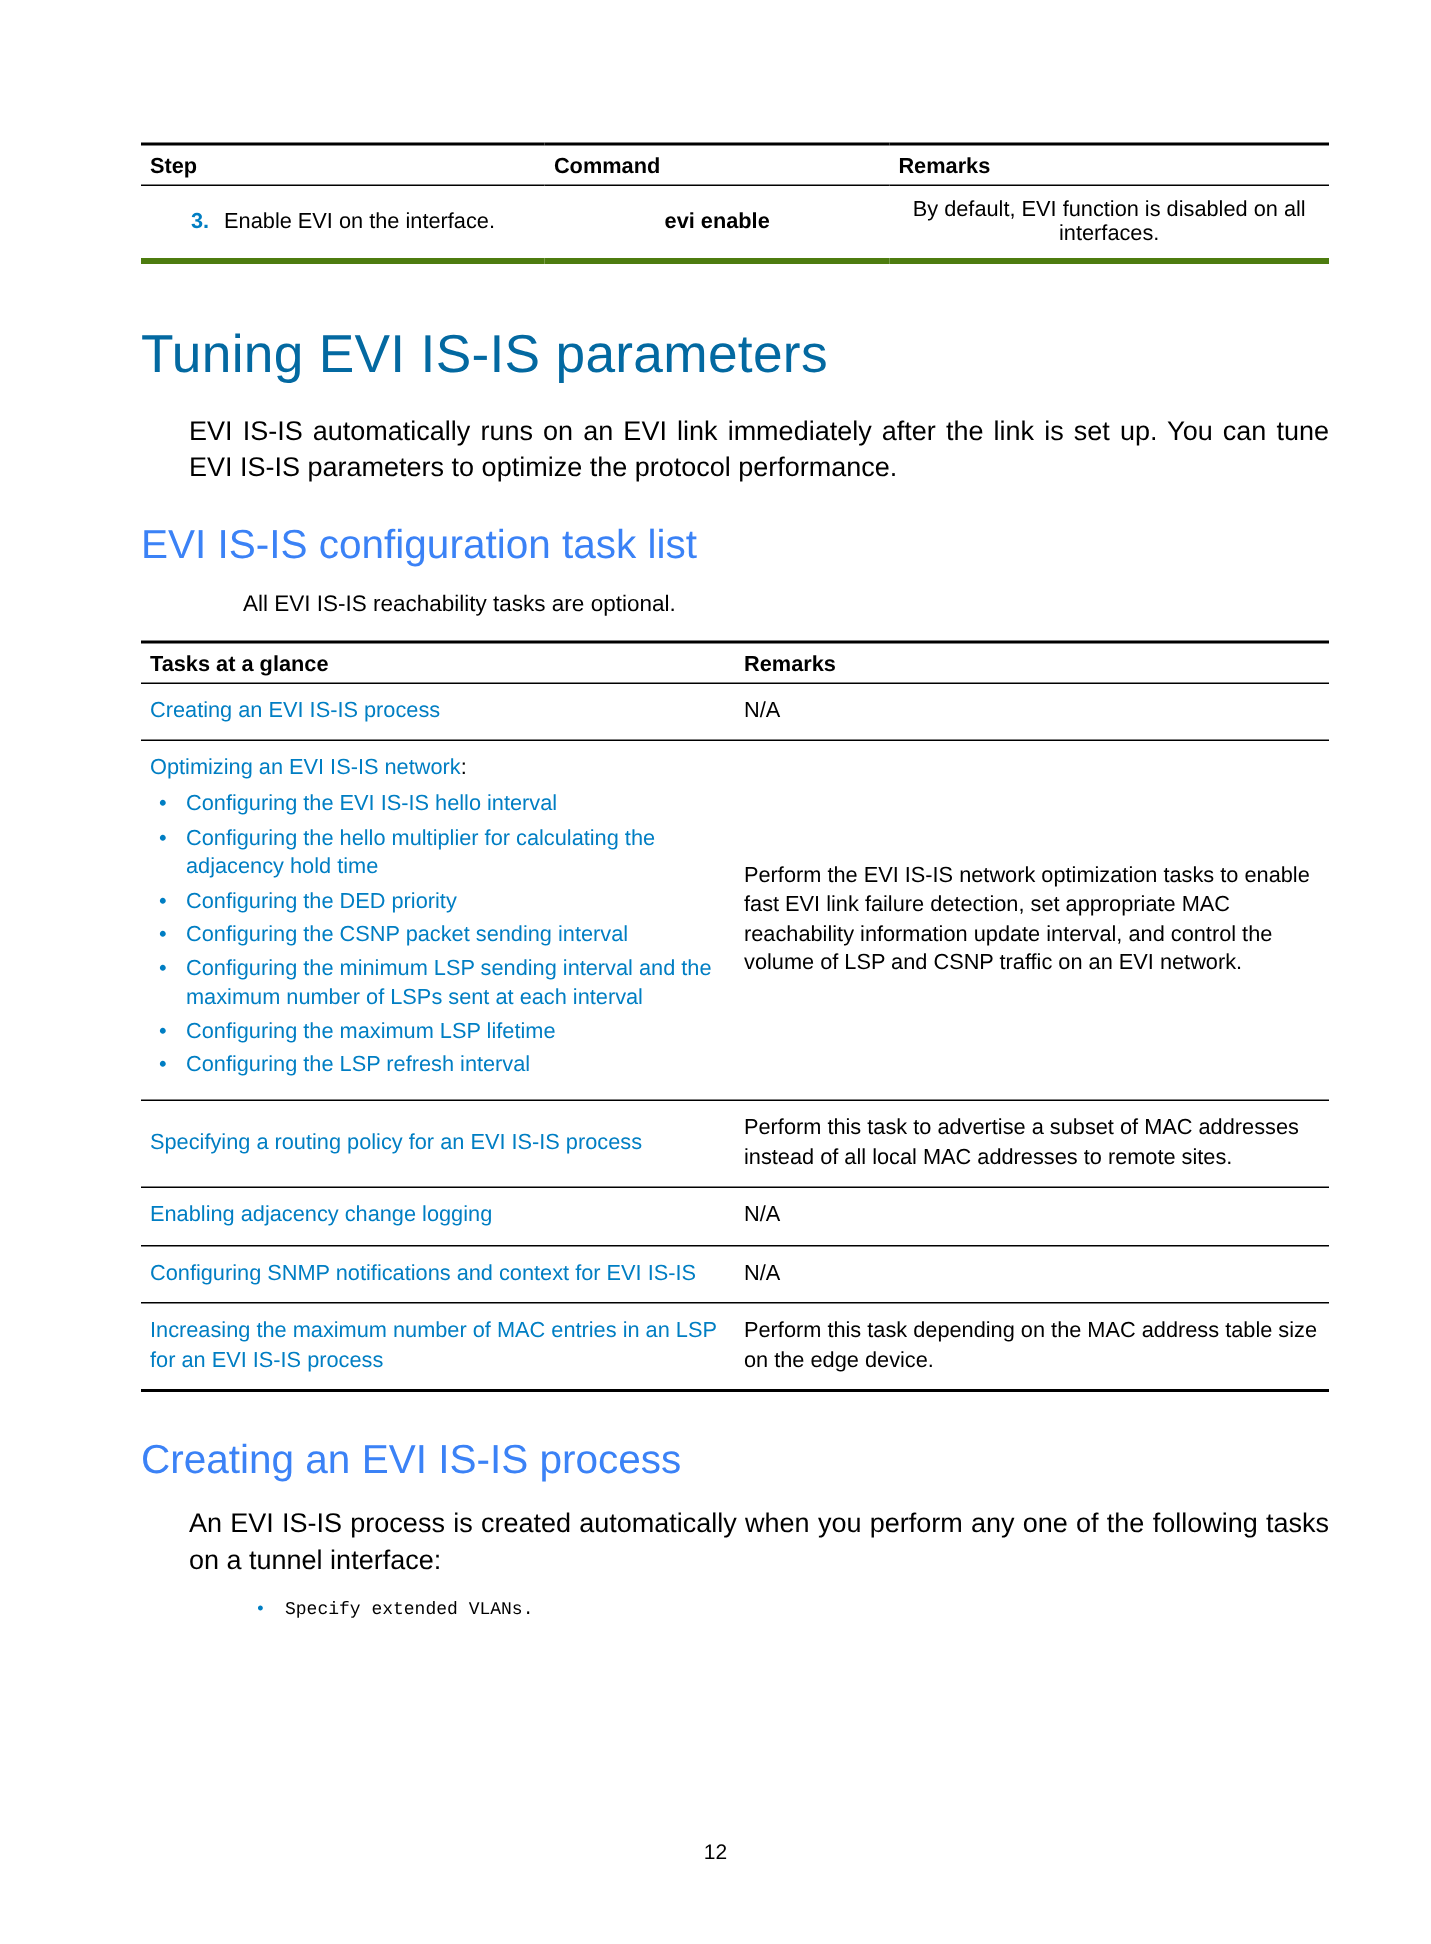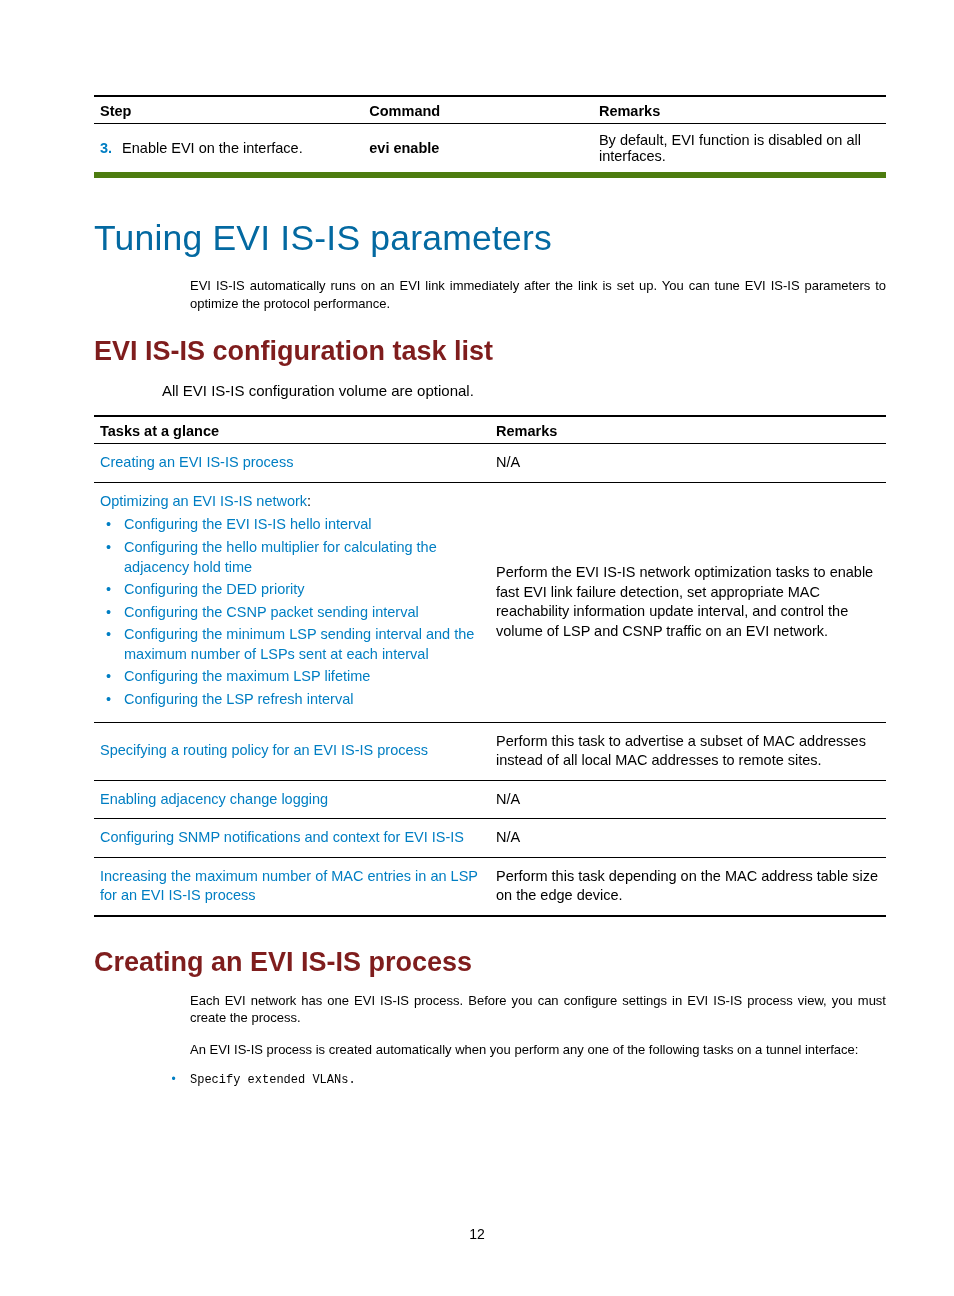--- a/index.html
+++ b/index.html
@@ -24,43 +24,44 @@
   .t1 thead th {
     border-top: 2px solid #000;
     border-bottom: 1px solid #000;
     text-align: left;
     font-weight: bold;
     padding: 6px 6px 4px 6px;
   }
   .t1 tbody td {
     padding: 8px 6px;
     vertical-align: middle;
-    border-bottom: 6px solid #4d7c0f;
+    border-bottom: 4px solid #4d7c0f;
+    text-align: center;
   }
   .t1 .c-step { width: 34%; }
   .t1 .c-cmd  { width: 29%; }
   .t1 .c-rem  { width: 37%; }
   .stepnum { color: #007ec3; font-weight: bold; margin-right: 10px; }
 
   .h1 {
     color: #0369a1;
     font-size: 35.5px;
     font-weight: normal;
     margin: 40px 0 18px 0;
     letter-spacing: 0.2px;
   }
   .h2 {
-    color: #7f1d1d;
+    color: #3b82f6;
     font-size: 27px;
-    font-weight: bold;
+    font-weight: normal;
     margin: 24px 0 14px 0;
   }
   .body1 {
-    font-size: 13px;
-    margin: 0 0 14px 96px;
+    font-size: 18px;
+    margin: 0 0 14px 32px;
     line-height: 1.35;
     text-align: justify;
   }
   .body2 {
     font-size: 15px;
     margin: 0 0 14px 68px;
     line-height: 1.35;
   }
   ul.doc {
     margin: 0 0 14px 68px;
@@ -146,21 +147,21 @@
         <td><b>evi enable</b></td>
         <td>By default, EVI function is disabled on all interfaces.</td>
       </tr>
     </tbody>
   </table>
 
   <div class="h1">Tuning EVI IS-IS parameters</div>
   <p class="body1">EVI IS-IS automatically runs on an EVI link immediately after the link is set up. You can tune EVI IS-IS parameters to optimize the protocol performance.</p>
 
   <div class="h2">EVI IS-IS configuration task list</div>
-  <p class="body2">All EVI IS-IS configuration volume are optional.</p>
+  <p class="body2">All EVI IS-IS reachability tasks are optional.</p>
 
   <table class="t2">
     <colgroup>
         <col class="c-task">
         <col class="c-rem">
       </colgroup>
     <thead>
       <tr>
         <th>Tasks at a glance</th>
         <th>Remarks</th>
@@ -199,20 +200,19 @@
         <td>N/A</td>
       </tr>
       <tr>
         <td><span class="lnk">Increasing the maximum number of MAC entries in an LSP for an EVI IS-IS process</span></td>
         <td>Perform this task depending on the MAC address table size on the edge device.</td>
       </tr>
     </tbody>
   </table>
 
   <div class="h2" style="margin-top:30px">Creating an EVI IS-IS process</div>
-  <p class="body1">Each EVI network has one EVI IS-IS process. Before you can configure settings in EVI IS-IS process view, you must create the process.</p>
   <p class="body1">An EVI IS-IS process is created automatically when you perform any one of the following tasks on a tunnel interface:</p>
   <ul class="doc">
     <li>Specify extended VLANs.</li>
   </ul>
 
   <div class="pagenum">12</div>
 </div>
 
 </body></html>

